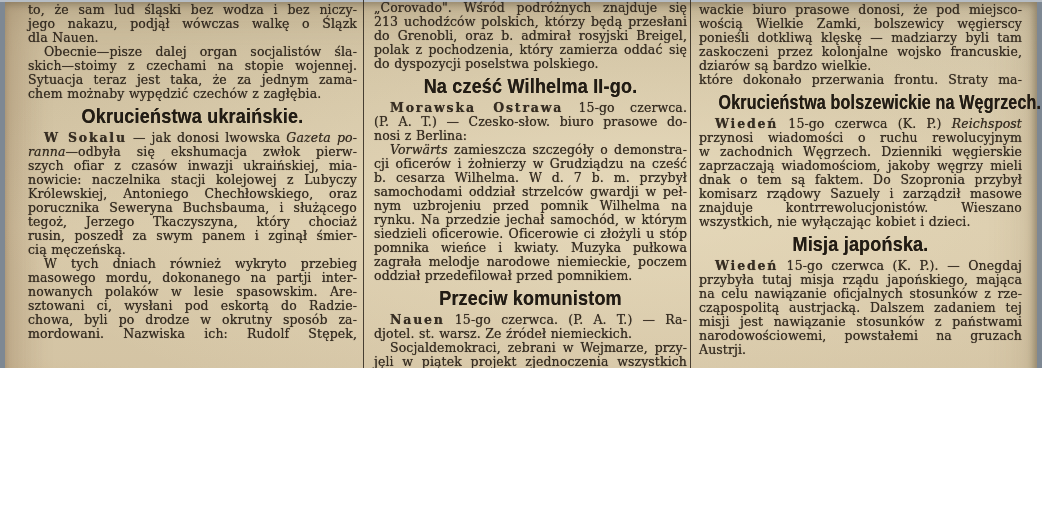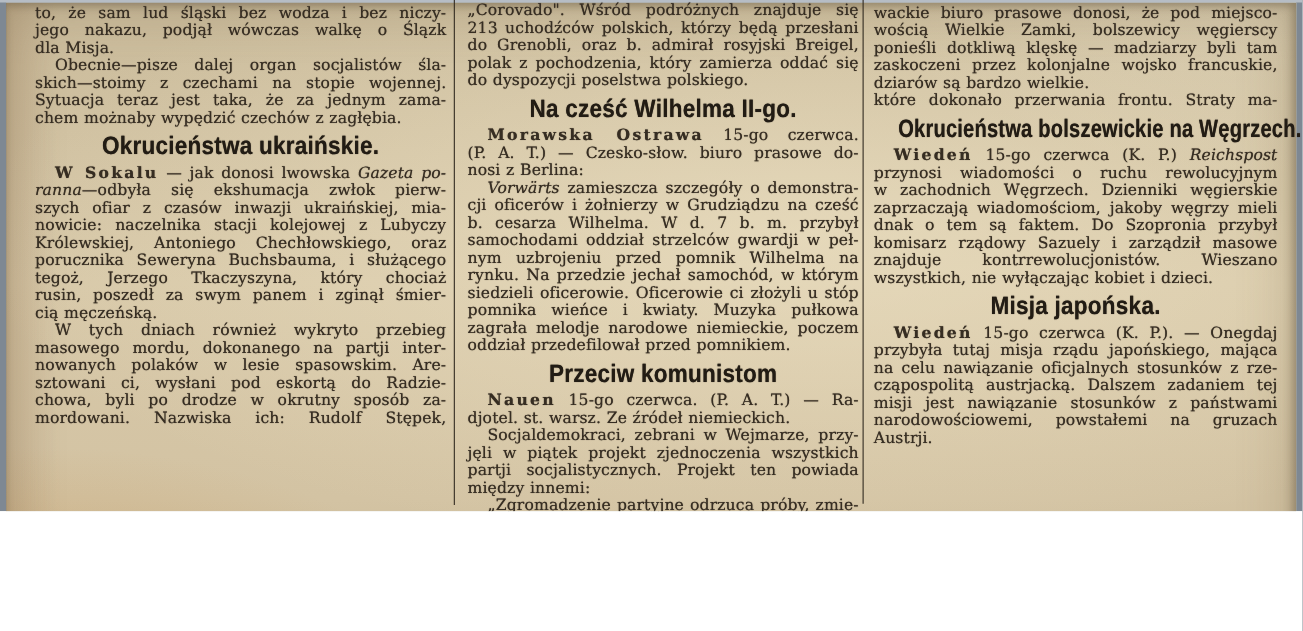--- a/index.html
+++ b/index.html
@@ -1,17 +1,17 @@
 <!DOCTYPE html>
 <html><head>
 <meta charset="utf-8">
 <style>
   html,body{margin:0;padding:0;}
   .page{
-    position:relative; width:1042px; height:409px; overflow:hidden;
+    position:relative; width:1042px; height:368px; overflow:hidden;
     background:#7e8893;
     font-family:"DejaVu Serif", serif;
   }
   .topline{position:absolute;left:0;top:0;width:1042px;height:2px;background:#b6bdc5;}
   .paper{
     position:absolute; left:5px; top:2px; width:1032px; height:497px;
     background:
       radial-gradient(90% 70% at 62% 38%, rgba(242,231,202,.55), rgba(242,231,202,0) 72%),
       radial-gradient(42% 38% at 2% 100%, rgba(193,142,76,.42), rgba(193,142,76,0) 75%),
       radial-gradient(45% 40% at 100% 0%, rgba(223,213,188,.45), rgba(223,213,188,0) 70%),
@@ -54,21 +54,21 @@
 <body>
 
 <div class="page">
   <div class="paper"></div>
   <div class="topline"></div>
 
   <div class="col" id="col1">
       <div class="p">
         <div class="line">to, że sam lud śląski bez wodza i bez niczy-</div>
         <div class="line">jego nakazu, podjął wówczas walkę o Ślązk</div>
-        <div class="line last">dla Misja.</div>
+        <div class="line last">dla Nauen.</div>
       </div>
       <div class="p">
         <div class="line ind">Obecnie—pisze dalej organ socjalistów śla-</div>
         <div class="line">skich—stoimy z czechami na stopie wojennej.</div>
         <div class="line">Sytuacja teraz jest taka, że za jednym zama-</div>
         <div class="line last">chem możnaby wypędzić czechów z zagłębia.</div>
       </div>
       <div class="h"><span>Okrucieństwa ukraińskie.</span></div>
       <div class="p">
         <div class="line ind"><b class="sp">W Sokalu</b> — jak donosi lwowska <i class="it">Gazeta po-</i></div>

